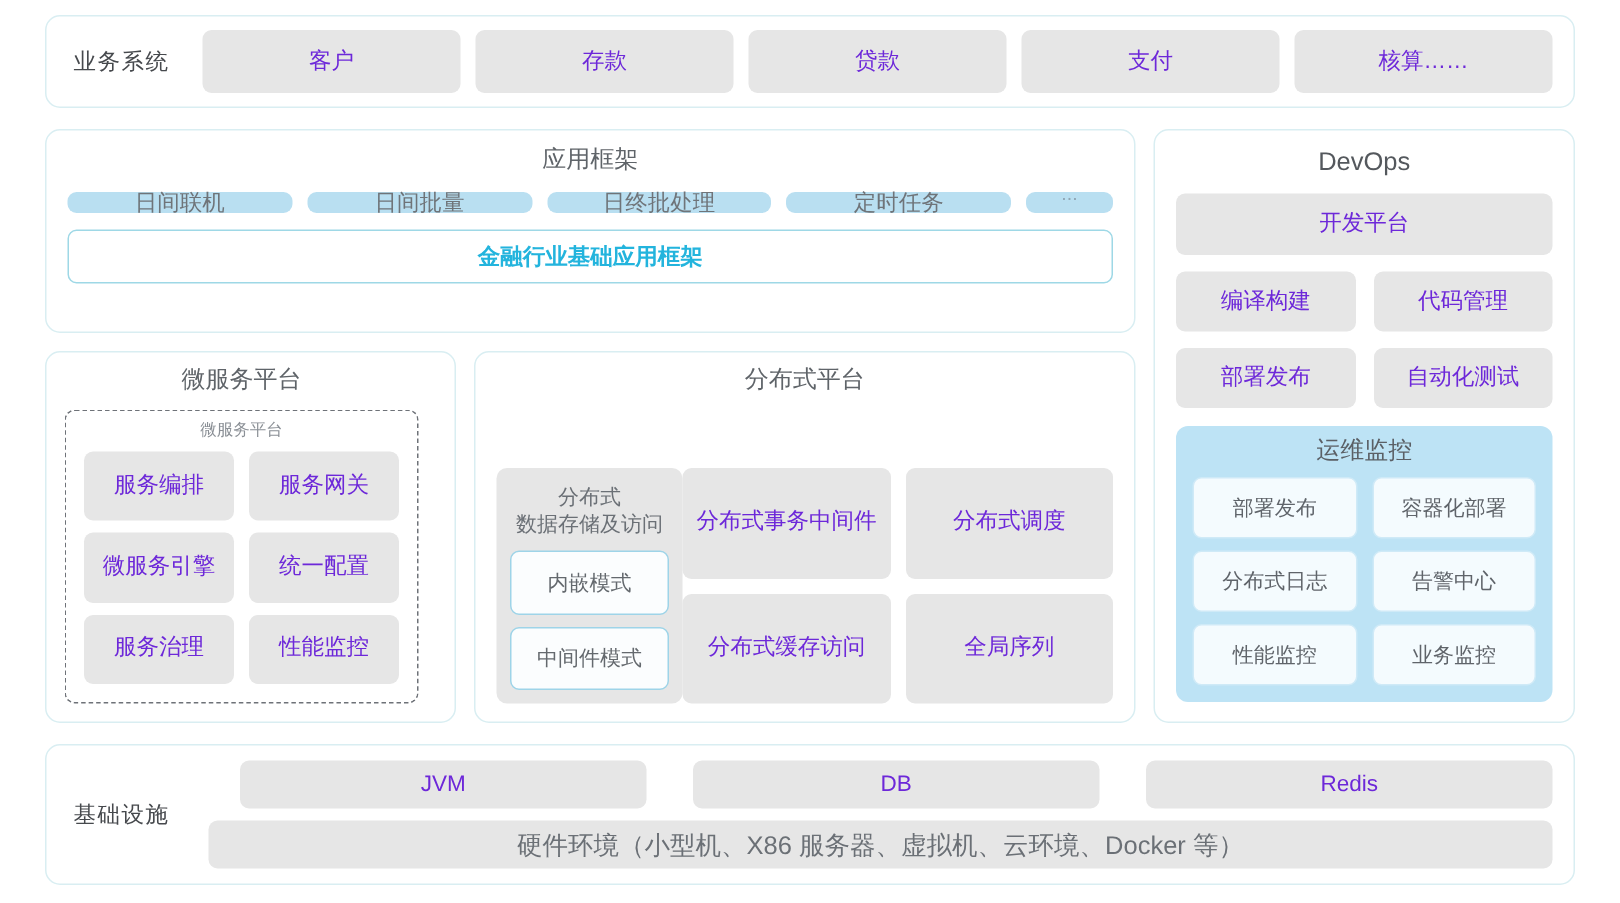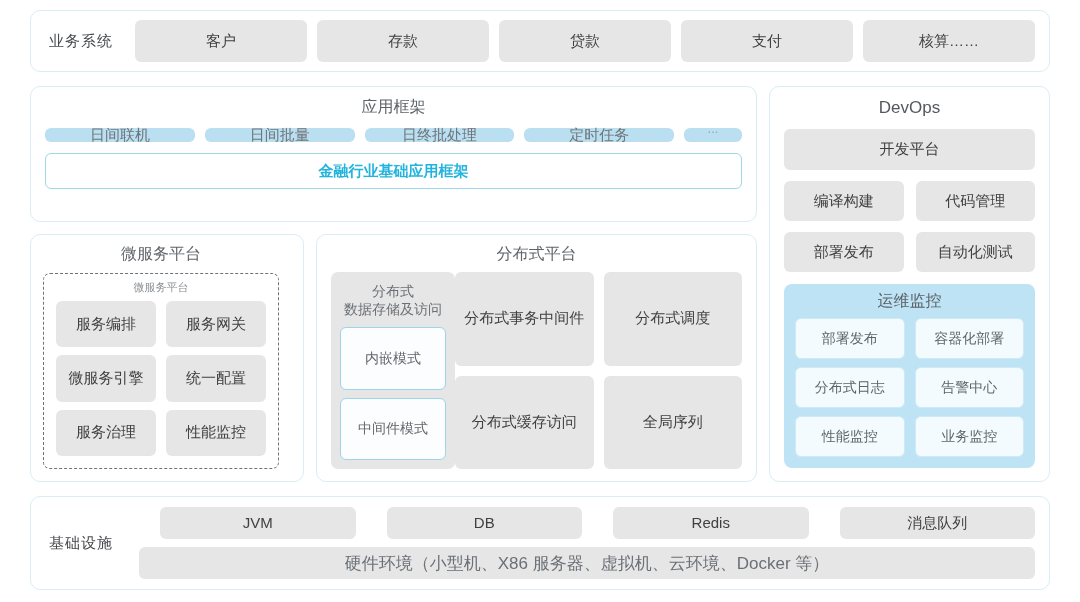--- a/index.html
+++ b/index.html
@@ -27,21 +27,21 @@
   .card {
     background: #ffffff;
     border: 1px solid #d9eef2;
     border-radius: 10px;
   }
 
   
   .gray-pill {
     background: #e6e6e6;
     border-radius: 6px;
-    color: #404040;
+    color: #6d28d9;
     font-size: 15px;
     display: flex;
     align-items: center;
     justify-content: center;
     text-align: center;
     line-height: 1.25;
   }
 
   
   .blue-pill {
@@ -188,20 +188,21 @@
     display: flex;
     flex-direction: column;
     min-width: 0;
   }
   #card-dist .section-title { margin-bottom: 10px; }
   #dist-body {
     flex: 1;
     display: flex;
     gap: 0;
     min-height: 0;
+    margin-top: 40px;
   }
   #dist-storage {
     flex: 0 0 124px;
     background: #e6e6e6;
     border-radius: 7px;
     padding: 10px 9px 9px 9px;
     display: flex;
     flex-direction: column;
   }
   #dist-storage .storage-title {
@@ -438,19 +439,18 @@
 
   </div>
 
   <div id="row-infra" class="card">
     <div class="row-label">基础设施</div>
     <div id="infra-right">
       <div id="infra-top">
         <div class="gray-pill">JVM</div>
         <div class="gray-pill">DB</div>
         <div class="gray-pill">Redis</div>
-        <div class="gray-pill">消息队列</div>
       </div>
       <div id="infra-hardware">硬件环境（小型机、X86 服务器、虚拟机、云环境、Docker 等）</div>
     </div>
   </div>
 
 </div>
 
 </body></html>

